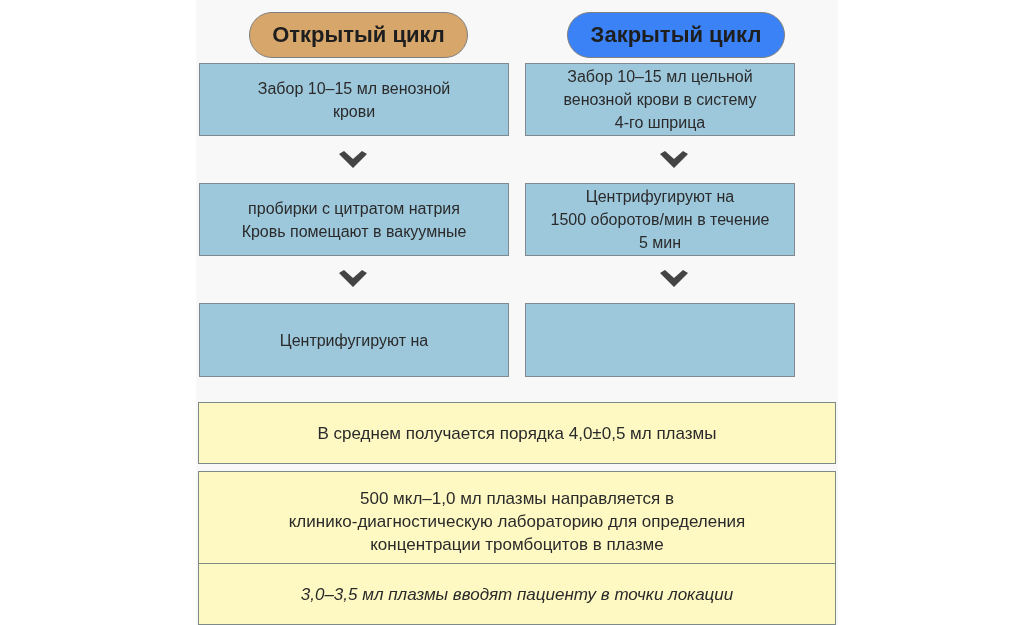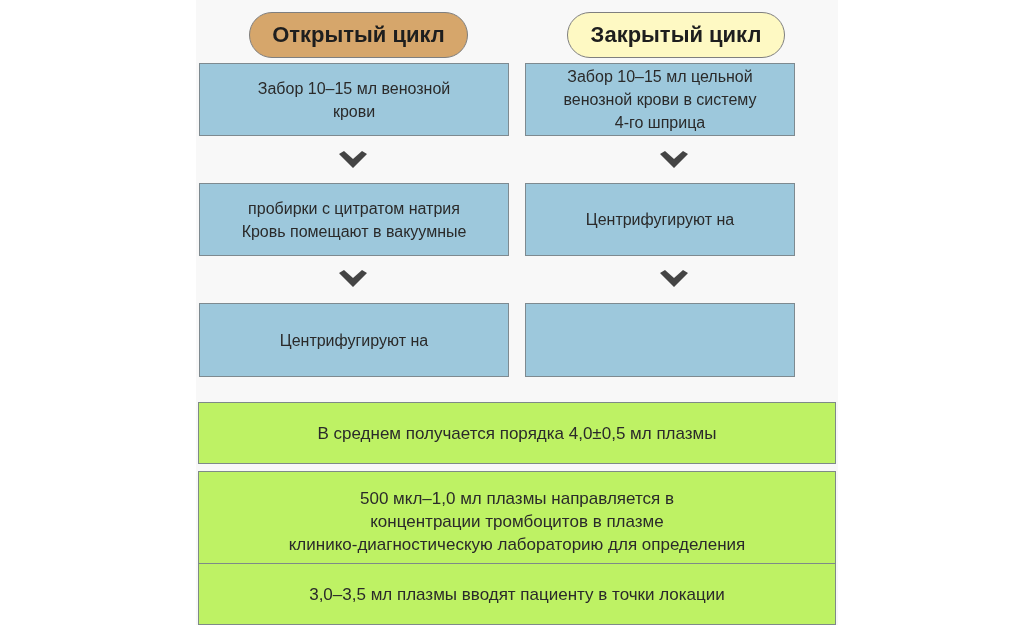--- a/index.html
+++ b/index.html
@@ -1,36 +1,36 @@
 <!DOCTYPE html>
 <html><head>
 <meta charset="utf-8">
 <style>
   html,body{margin:0;padding:0;background:#ffffff;}
   body{width:1033px;height:625px;position:relative;overflow:hidden;font-family:"Liberation Sans",sans-serif;}
   .canvas{position:absolute;left:196px;top:0;width:642px;height:625px;background:#f8f8f8;}
   .pill{position:absolute;height:46px;top:0px;border-radius:23px;border:1.5px solid #7f7f7f;box-sizing:border-box;
         display:flex;align-items:center;justify-content:center;font-size:22px;font-weight:bold;color:#1e1e1e;margin-top:12px;}
   .pill.open{left:249px;width:219px;background:#d6a66b;}
-  .pill.closed{left:567px;width:218px;background:#fef9c3;}
+  .pill.closed{left:567px;width:218px;background:#3b82f6;}
   .box{position:absolute;box-sizing:border-box;background:#9dc8dc;border:1.5px solid #7e8a90;
        display:flex;align-items:center;justify-content:center;text-align:center;
        font-size:16px;line-height:23px;color:#2a2a2a;padding:0 10px;}
   .left{left:199px;width:310px;}
   .right{left:525px;width:270px;}
   .r1{top:63px;height:73px;}
   .r2{top:183px;height:73px;}
   .r3{top:303px;height:74px;}
   .chev{position:absolute;width:32px;height:18px;}
   .chev svg{display:block;}
-  .green{position:absolute;left:198px;width:638px;box-sizing:border-box;background:#bef264;border:1.5px solid #7e8a88;
+  .green{position:absolute;left:198px;width:638px;box-sizing:border-box;background:#fef9c3;border:1.5px solid #7e8a88;
          display:flex;align-items:center;justify-content:center;text-align:center;font-size:17px;line-height:23px;color:#2a2a2a;padding:0 20px;}
   .g1{top:402px;height:62px;}
   .g2{top:471px;height:101px;}
-  .g3{top:563px;height:62px;}
+  .g3{top:563px;height:62px;font-style:italic;}
   .line{display:block;}
 </style>
 </head>
 <body>
 
 <div class="canvas"></div>
 
 <div class="pill open">Открытый цикл</div>
 <div class="pill closed">Закрытый цикл</div>
 
@@ -70,41 +70,43 @@
   </div>
 </div>
 <div class="chev" style="left:658px;top:151px;">
   <svg width="32" height="18" viewBox="0 0 32 18">
       <path d="M2 3 L7 0 L16 8 L25 0 L30 3 L16 17 Z" fill="#444"></path>
     </svg>
 </div>
 <div class="box right r2">
   <div>
     <span class="line">Центрифугируют на</span>
+    <span class="line">1500 оборотов/мин в течение</span>
+    <span class="line">5 мин</span>
   </div>
 </div>
 <div class="chev" style="left:658px;top:270px;">
   <svg width="32" height="18" viewBox="0 0 32 18">
       <path d="M2 3 L7 0 L16 8 L25 0 L30 3 L16 17 Z" fill="#444"></path>
     </svg>
 </div>
 <div class="box right r3">
   <div>
   </div>
 </div>
 
 <div class="green g1">
   <div>
     <span class="line">В среднем получается порядка 4,0±0,5 мл плазмы</span>
   </div>
 </div>
 <div class="green g2">
   <div>
     <span class="line">500 мкл–1,0 мл плазмы направляется в</span>
+    <span class="line">клинико-диагностическую лабораторию для определения</span>
     <span class="line">концентрации тромбоцитов в плазме</span>
-    <span class="line">клинико-диагностическую лабораторию для определения</span>
   </div>
 </div>
 <div class="green g3">
   <div>
     <span class="line">3,0–3,5 мл плазмы вводят пациенту в точки локации</span>
   </div>
 </div>
 
 </body></html>

